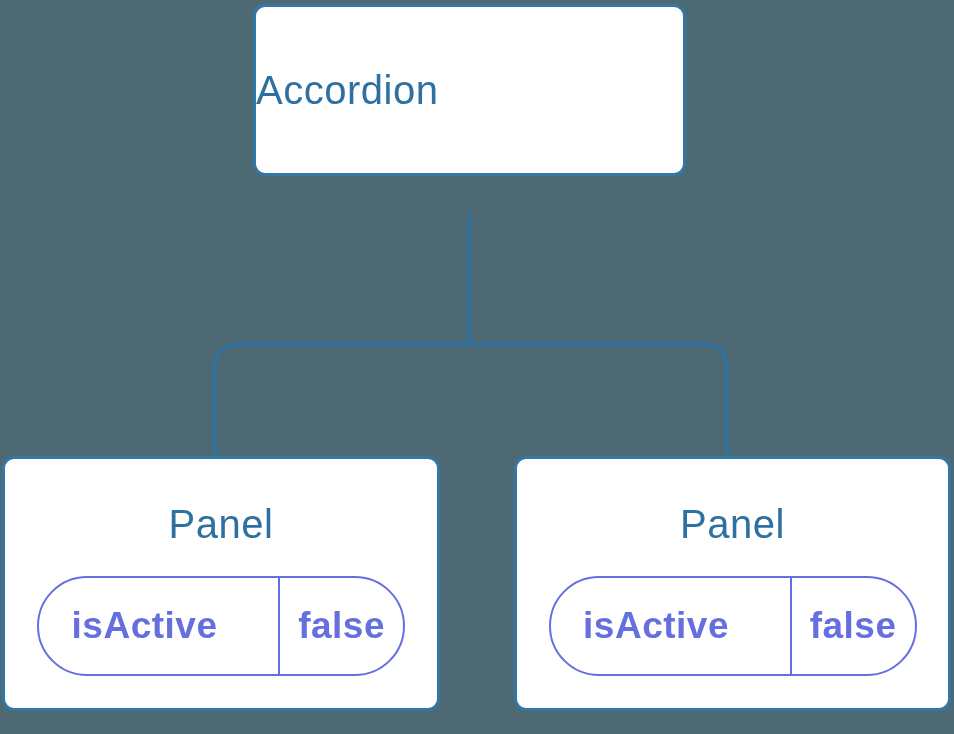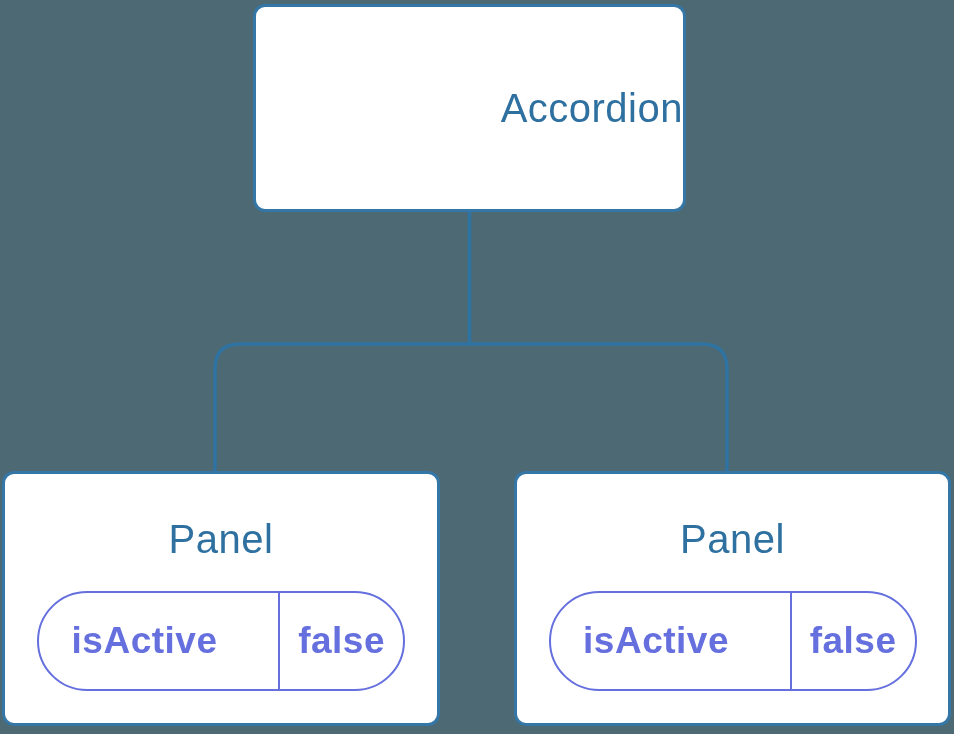--- a/index.html
+++ b/index.html
@@ -33,33 +33,33 @@
     background: var(--node-fill, #FFFFFF);
     border: 3px solid var(--node-border, #3476A6);
     border-radius: 12px;
     box-sizing: border-box;
     z-index: 1;
   }
   .node-root {
     left: 253px;
     top: 4px;
     width: 433px;
-    height: 208px;
+    height: 172px;
     display: flex;
     align-items: center;
-    justify-content: flex-end;
+    justify-content: flex-start;
   }
   .node-title {
     color: var(--node-text, #2E709F);
     font-size: 40px;
     font-weight: 500;
     letter-spacing: 0.5px;
   }
   .node-panel {
-    top: 471px;
+    top: 456px;
     height: 255px;
     display: flex;
     flex-direction: column;
     align-items: center;
   }
   .node-panel-left  { left: 2px;   width: 438px; }
   .node-panel-right { left: 514px; width: 437px; }
   .panel-title {
     margin-top: 42px;
     line-height: 46px;

